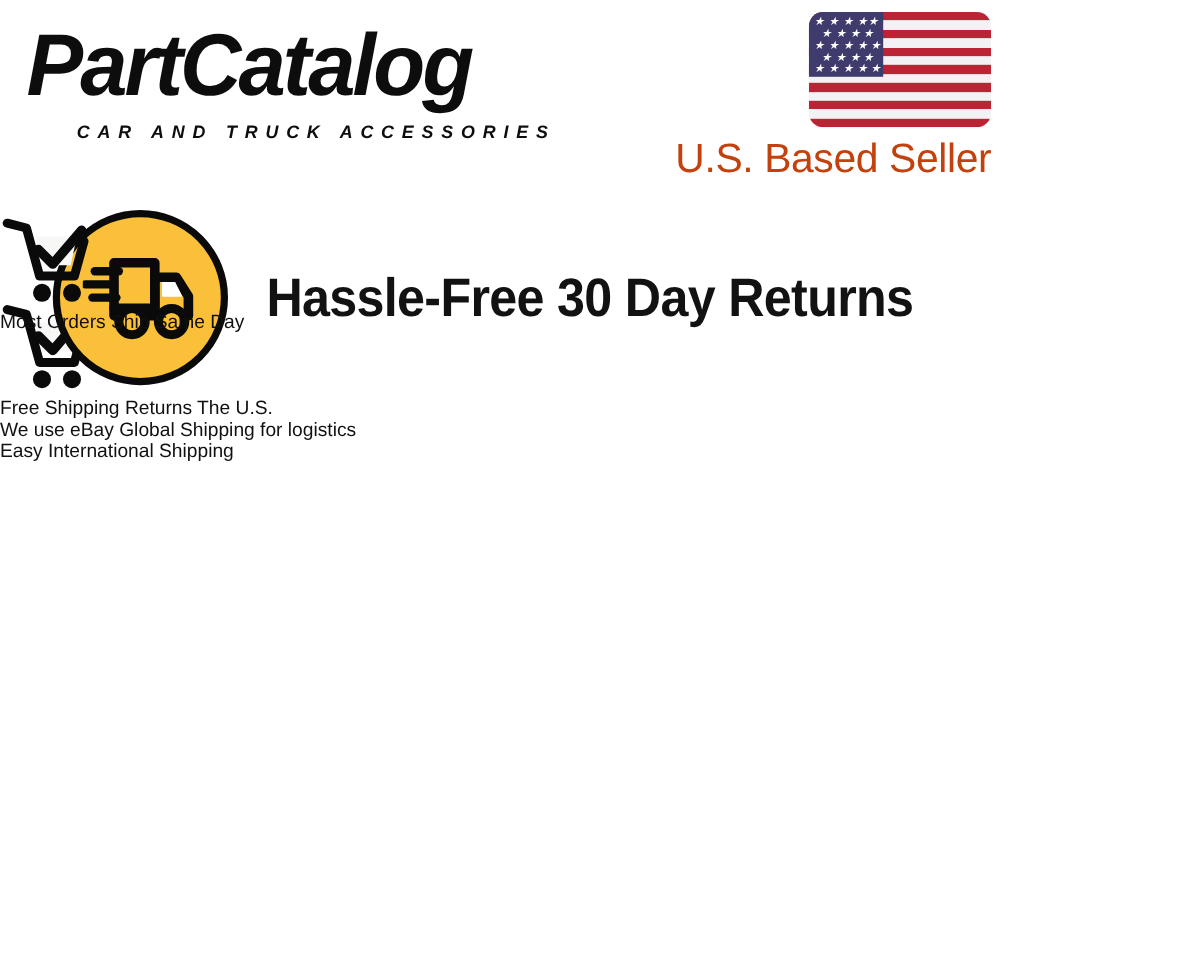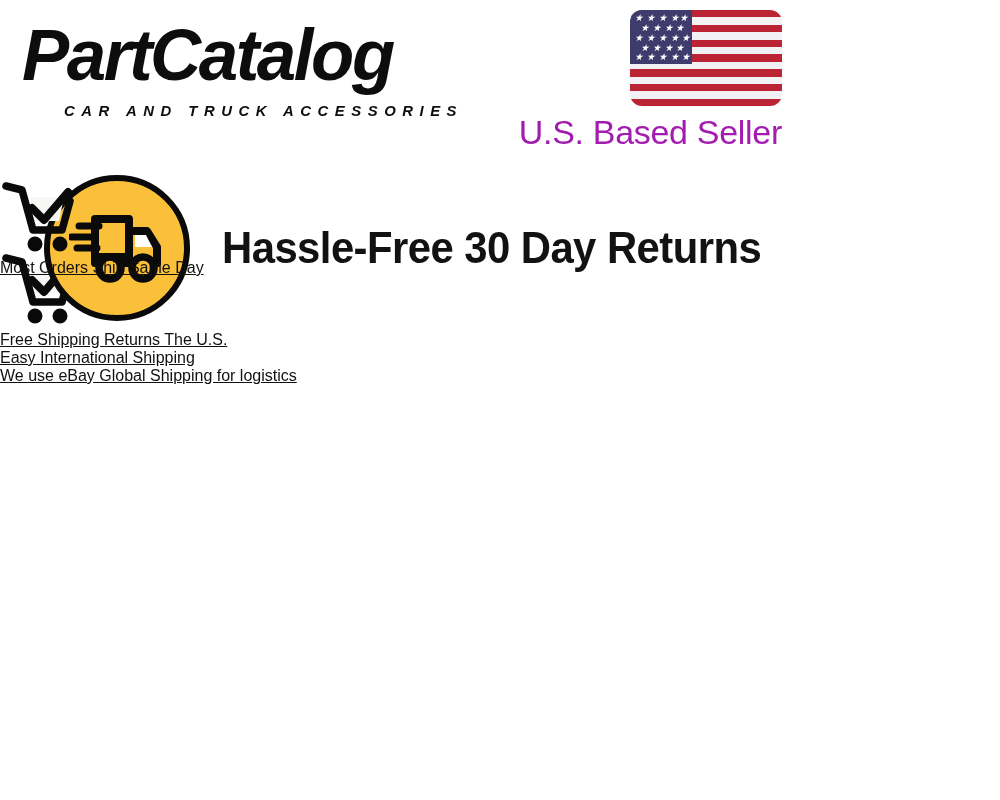--- a/index.html
+++ b/index.html
@@ -16,20 +16,21 @@
     color: #111111;
     -webkit-font-smoothing: antialiased;
   }
 
   
   .header {
     position: absolute;
     left: 0; top: 0;
     width: 796px;
     height: 175px;
+    padding-left: 44px;
   }
 
   .brand-logo {
     position: absolute;
     left: 22px;
     top: 20px;
     width: 470px;
     height: 95px;
   }
   .brand-wordmark {
@@ -121,37 +122,36 @@
   }
   .seller-label {
     position: absolute;
     right: 0;
     top: 102px;
     font-family: "Liberation Sans", sans-serif;
     font-weight: 400;
     font-size: 34px;
     line-height: 40px;
     letter-spacing: -0.3px;
-    color: #a21caf;
+    color: #c2410c;
     white-space: nowrap;
   }
 
   
   .features {
     position: absolute;
     left: 0;
     top: 175px;
     width: 1000px;
     height: 625px;
   }
   .feature-row {
     position: absolute;
     left: 0;
     width: 812px;
-    text-decoration: underline;
   }
   .feature-row[data-row="0"] { top: 72px;  height: 175px; }
   .feature-row[data-row="1"] { top": 0; top: 245px; height: 170px; }
   .feature-row[data-row="2"] { top: 415px; height: 175px; }
 
   .badge-circle {
     position: absolute;
     left: 44px;
     top: 0;
     width: 146px;
@@ -285,22 +285,22 @@
         <path d="M6 11 L22 15 L33 55 L62 55 L70 26" fill="none" stroke="#0a0a0a" stroke-width="7.5" stroke-linecap="round" stroke-linejoin="round"></path>
         <path d="M33 30 L61 30" fill="none" stroke="#0a0a0a" stroke-width="0"></path>
         <path d="M32 33 L44 45 L68 17" fill="none" stroke="#0a0a0a" stroke-width="8" stroke-linecap="round" stroke-linejoin="round"></path>
         <circle cx="35" cy="69" r="7.5" fill="#0a0a0a"></circle>
         <circle cx="60" cy="69" r="7.5" fill="#0a0a0a"></circle>
       </svg>
     </div>
     <div class="feature-text">
       <div class="feature-title">Free Shipping Returns The U.S.</div>
       <div class="sub-gap"></div>
+      <div class="feature-sub">We use eBay Global Shipping for logistics</div>
       <div class="feature-sub strong">Easy International Shipping</div>
-      <div class="feature-sub">We use eBay Global Shipping for logistics</div>
     </div>
   </div>
 
   <div class="feature-row" data-row="1">
     <div class="badge-circle">
       <svg width="96" height="74" viewBox="0 0 96 74" aria-hidden="true">
         <polygon points="66,22 78,22 82,36 66,36" fill="#ffffff"></polygon>
         <path d="M26 8 L60 8 L60 46 L26 46 Z" fill="none" stroke="#0a0a0a" stroke-width="8" stroke-linejoin="round"></path>
         <path d="M60 20 L78 20 L88 36 L88 52 L60 52 Z" fill="none" stroke="#0a0a0a" stroke-width="8" stroke-linejoin="round"></path>
         <path d="M26 46 L26 52 L88 52" fill="none" stroke="#0a0a0a" stroke-width="8" stroke-linecap="round" stroke-linejoin="round"></path>

